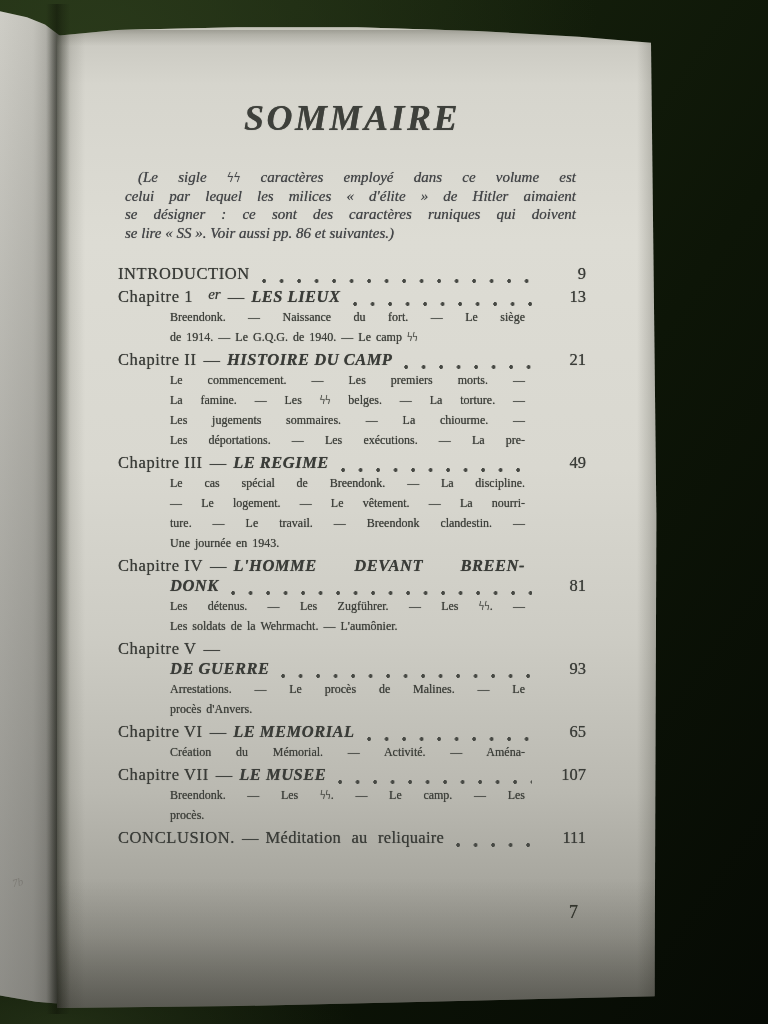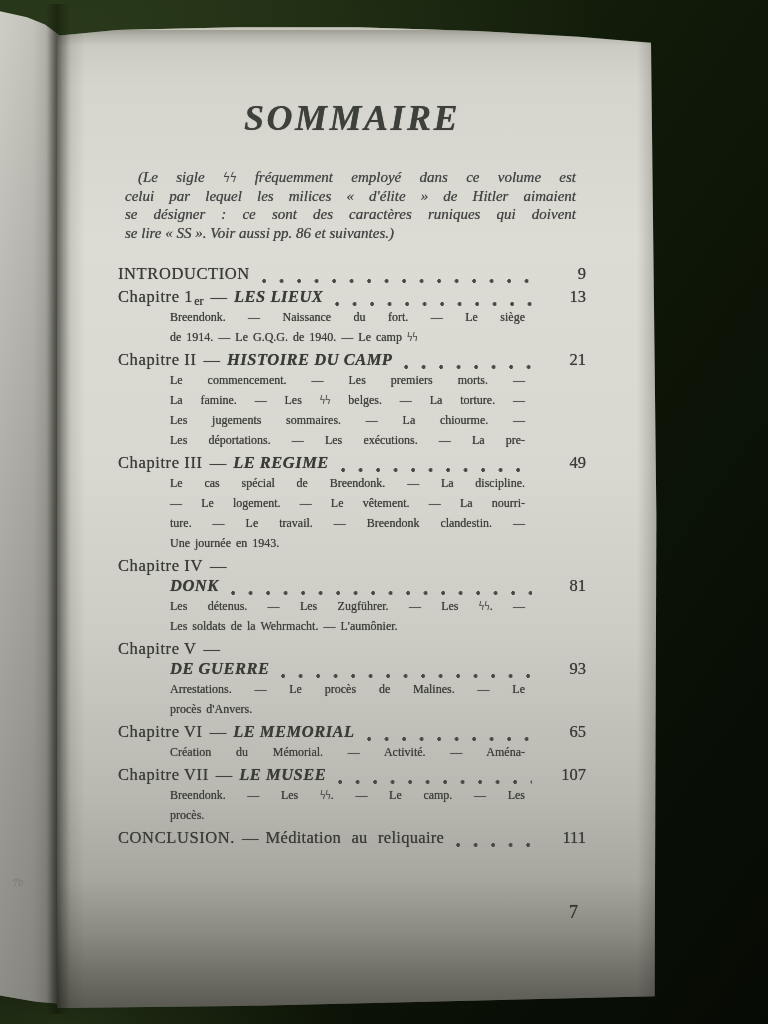--- a/index.html
+++ b/index.html
@@ -39,23 +39,23 @@
   .content{position:absolute;left:61px;top:0;width:468px;height:982px;color:#3a3c38;
     text-shadow:0 0 0.7px rgba(58,60,54,0.85);}
   .title{margin-top:74px;text-align:center;font-style:italic;font-weight:600;
     font-size:36px;line-height:36px;letter-spacing:2.5px;color:#3e403b;}
   .note{margin:32px 0 0 7px;width:451px;font-style:italic;font-size:15px;line-height:18.5px;color:#44464a;}
   .note .nline:first-child{text-indent:13px;}
   .jl{text-align:justify;text-align-last:justify;}
 
   .toc{margin-top:22px;width:468px;font-size:16.5px;line-height:20px;}
   .entry{margin-bottom:3px;}
-  .head{display:flex;align-items:flex-end;}
+  .head{display:flex;align-items:flex-start;}
   .lbl{white-space:pre;letter-spacing:0.6px;}
-  .sup{font-size:12px;line-height:1;margin-left:1px;}
+  .sup{font-size:15px;line-height:1;margin-left:15px;font-style:italic;}
   .sup:empty,.dash:empty,.ttl:empty{display:none;}
   .dash{margin:0 7px;}
   .ttl{font-style:italic;font-weight:600;letter-spacing:0.5px;}
   .ttl.roman{font-style:normal;font-weight:normal;letter-spacing:0.3px;word-spacing:6px;}
   .leader{flex:1;min-width:14px;margin:0 10px 0 12px;height:20px;align-self:baseline;
     background-image:radial-gradient(circle at 2.2px 17px, #474944 1.7px, rgba(0,0,0,0) 2.1px);
     background-size:17.5px 20px;background-repeat:repeat-x;}
   .pnum{min-width:44px;text-align:right;}
   .spread{padding-right:61px;}
   .spread .ttl{flex:1;text-align-last:justify;}
@@ -71,21 +71,21 @@
 <body>
 
 <div class="photo">
   <div class="left-page"></div>
   <div class="gutter"></div>
 
   <div class="page">
     <div class="content">
       <div class="title">SOMMAIRE</div>
       <div class="note" id="note">
-          <div class="nline jl">(Le sigle ϟϟ fréquemment employé dans ce volume est</div>
+          <div class="nline jl">(Le sigle ϟϟ caractères employé dans ce volume est</div>
           <div class="nline jl">celui par lequel les milices « d'élite » de Hitler aimaient</div>
           <div class="nline jl">se désigner : ce sont des caractères runiques qui doivent</div>
           <div class="nline">se lire « SS ». Voir aussi pp. 86 et suivantes.)</div>
         </div>
       <div class="toc" id="toc">
           <div class="entry">
     <div class="head h1">
       <span class="lbl">INTRODUCTION</span>
 
       <span class="leader"></span>
@@ -127,20 +127,21 @@
     </div>
   <div class="dline jl">Le cas spécial de Breendonk. — La discipline.</div>
             <div class="dline jl">— Le logement. — Le vêtement. — La nourri-</div>
             <div class="dline jl">ture. — Le travail. — Breendonk clandestin. —</div>
             <div class="dline">Une journée en 1943.</div>
           </div>
           <div class="entry">
     <div class="head h1 spread">
       <span class="lbl">Chapitre IV</span>
       <span class="dash">—</span>
+      <span class="ttl">L'HOMME DEVANT BREEN-</span>
 
     </div>
   <div class="head h2">
               <span class="ttl">DONK</span>
               <span class="leader"></span>
               <span class="pnum">81</span>
             </div>
             <div class="dline jl">Les détenus. — Les Zugführer. — Les ϟϟ. —</div>
             <div class="dline">Les soldats de la Wehrmacht. — L'aumônier.</div>
           </div>

